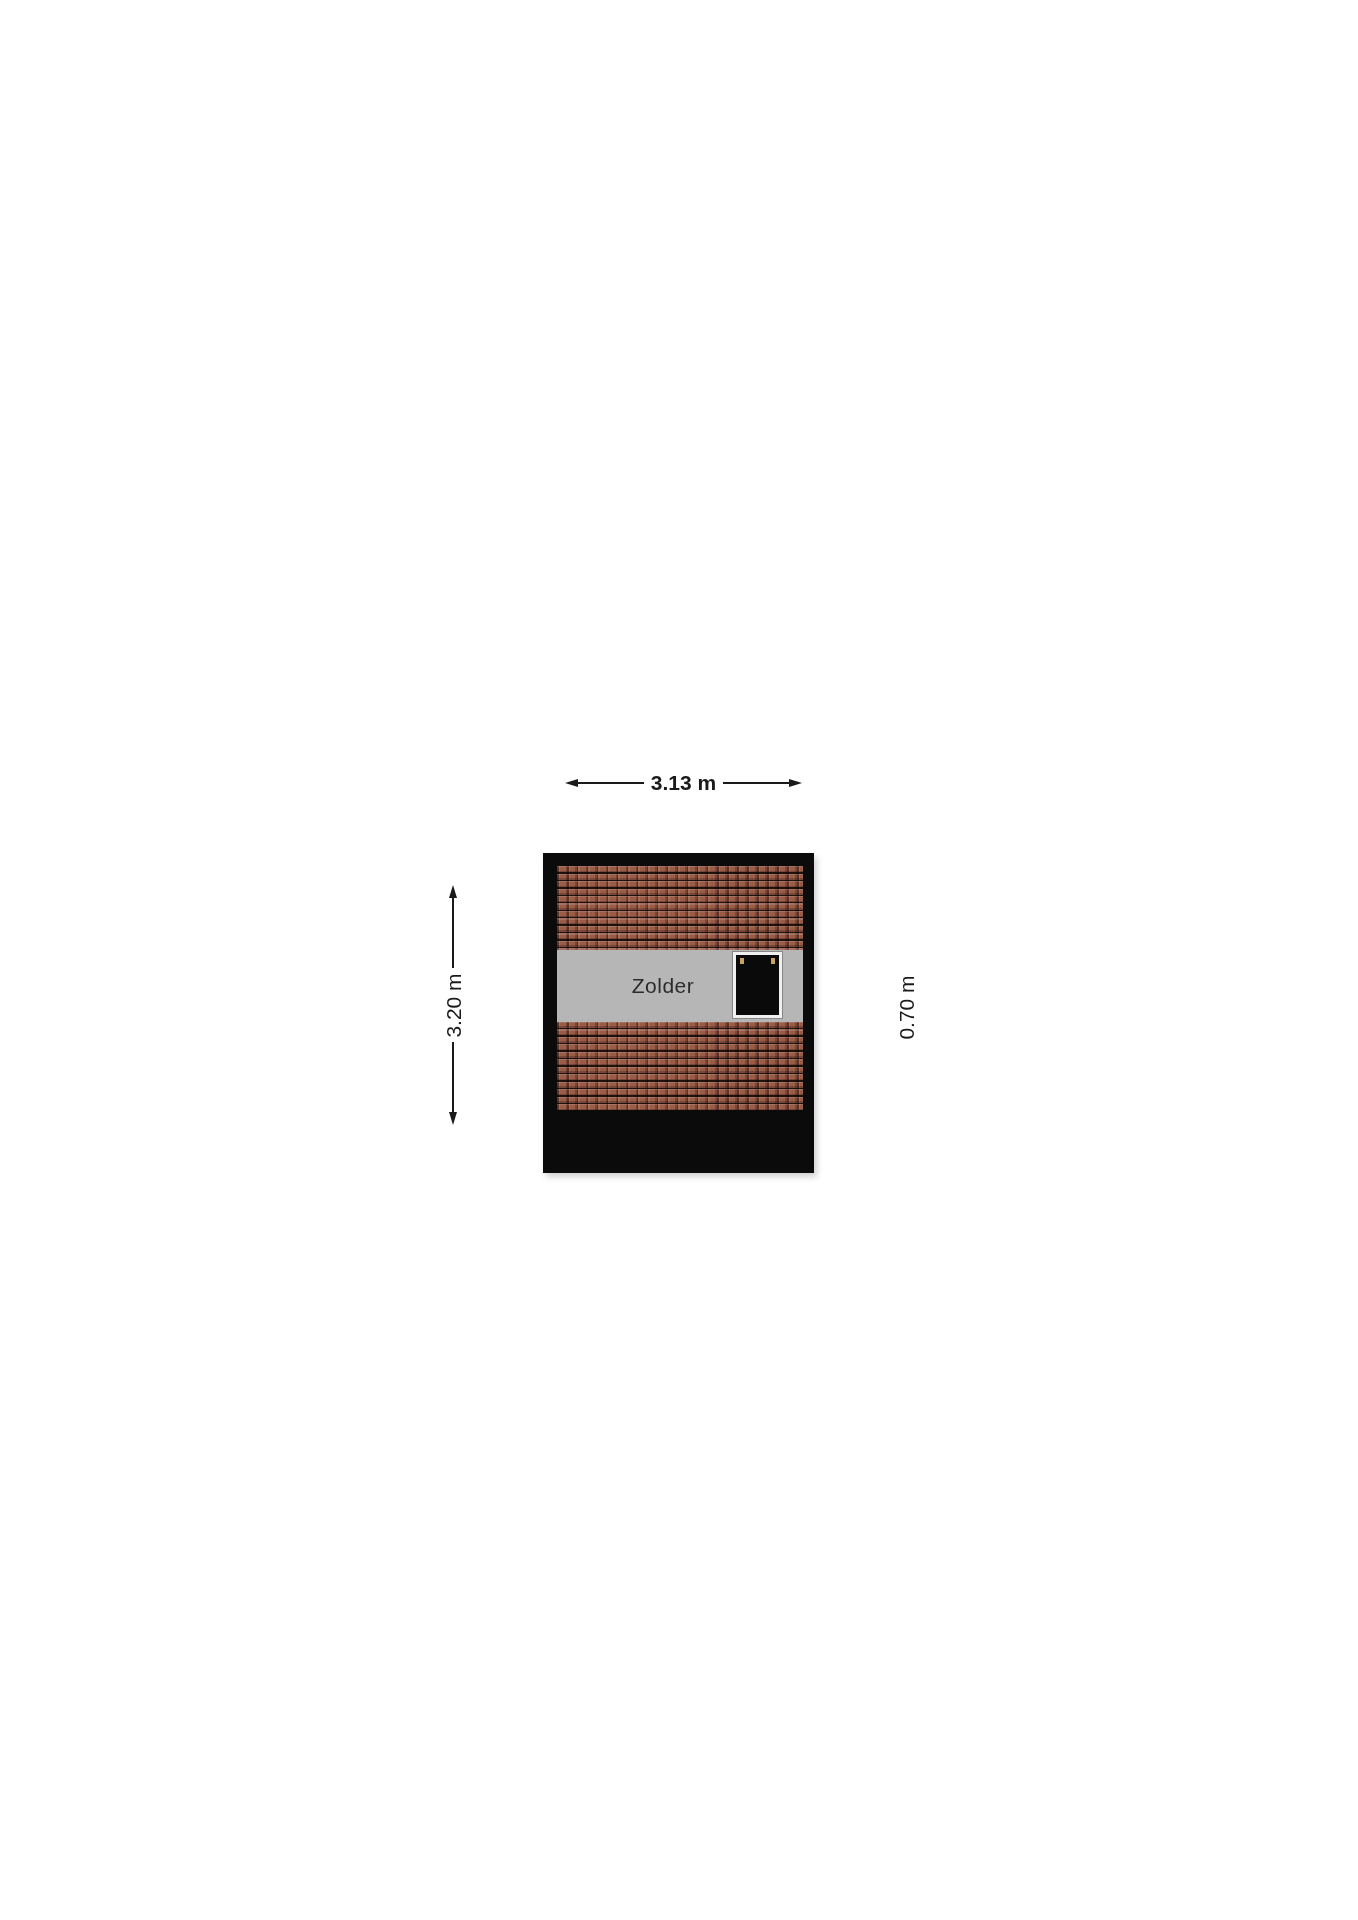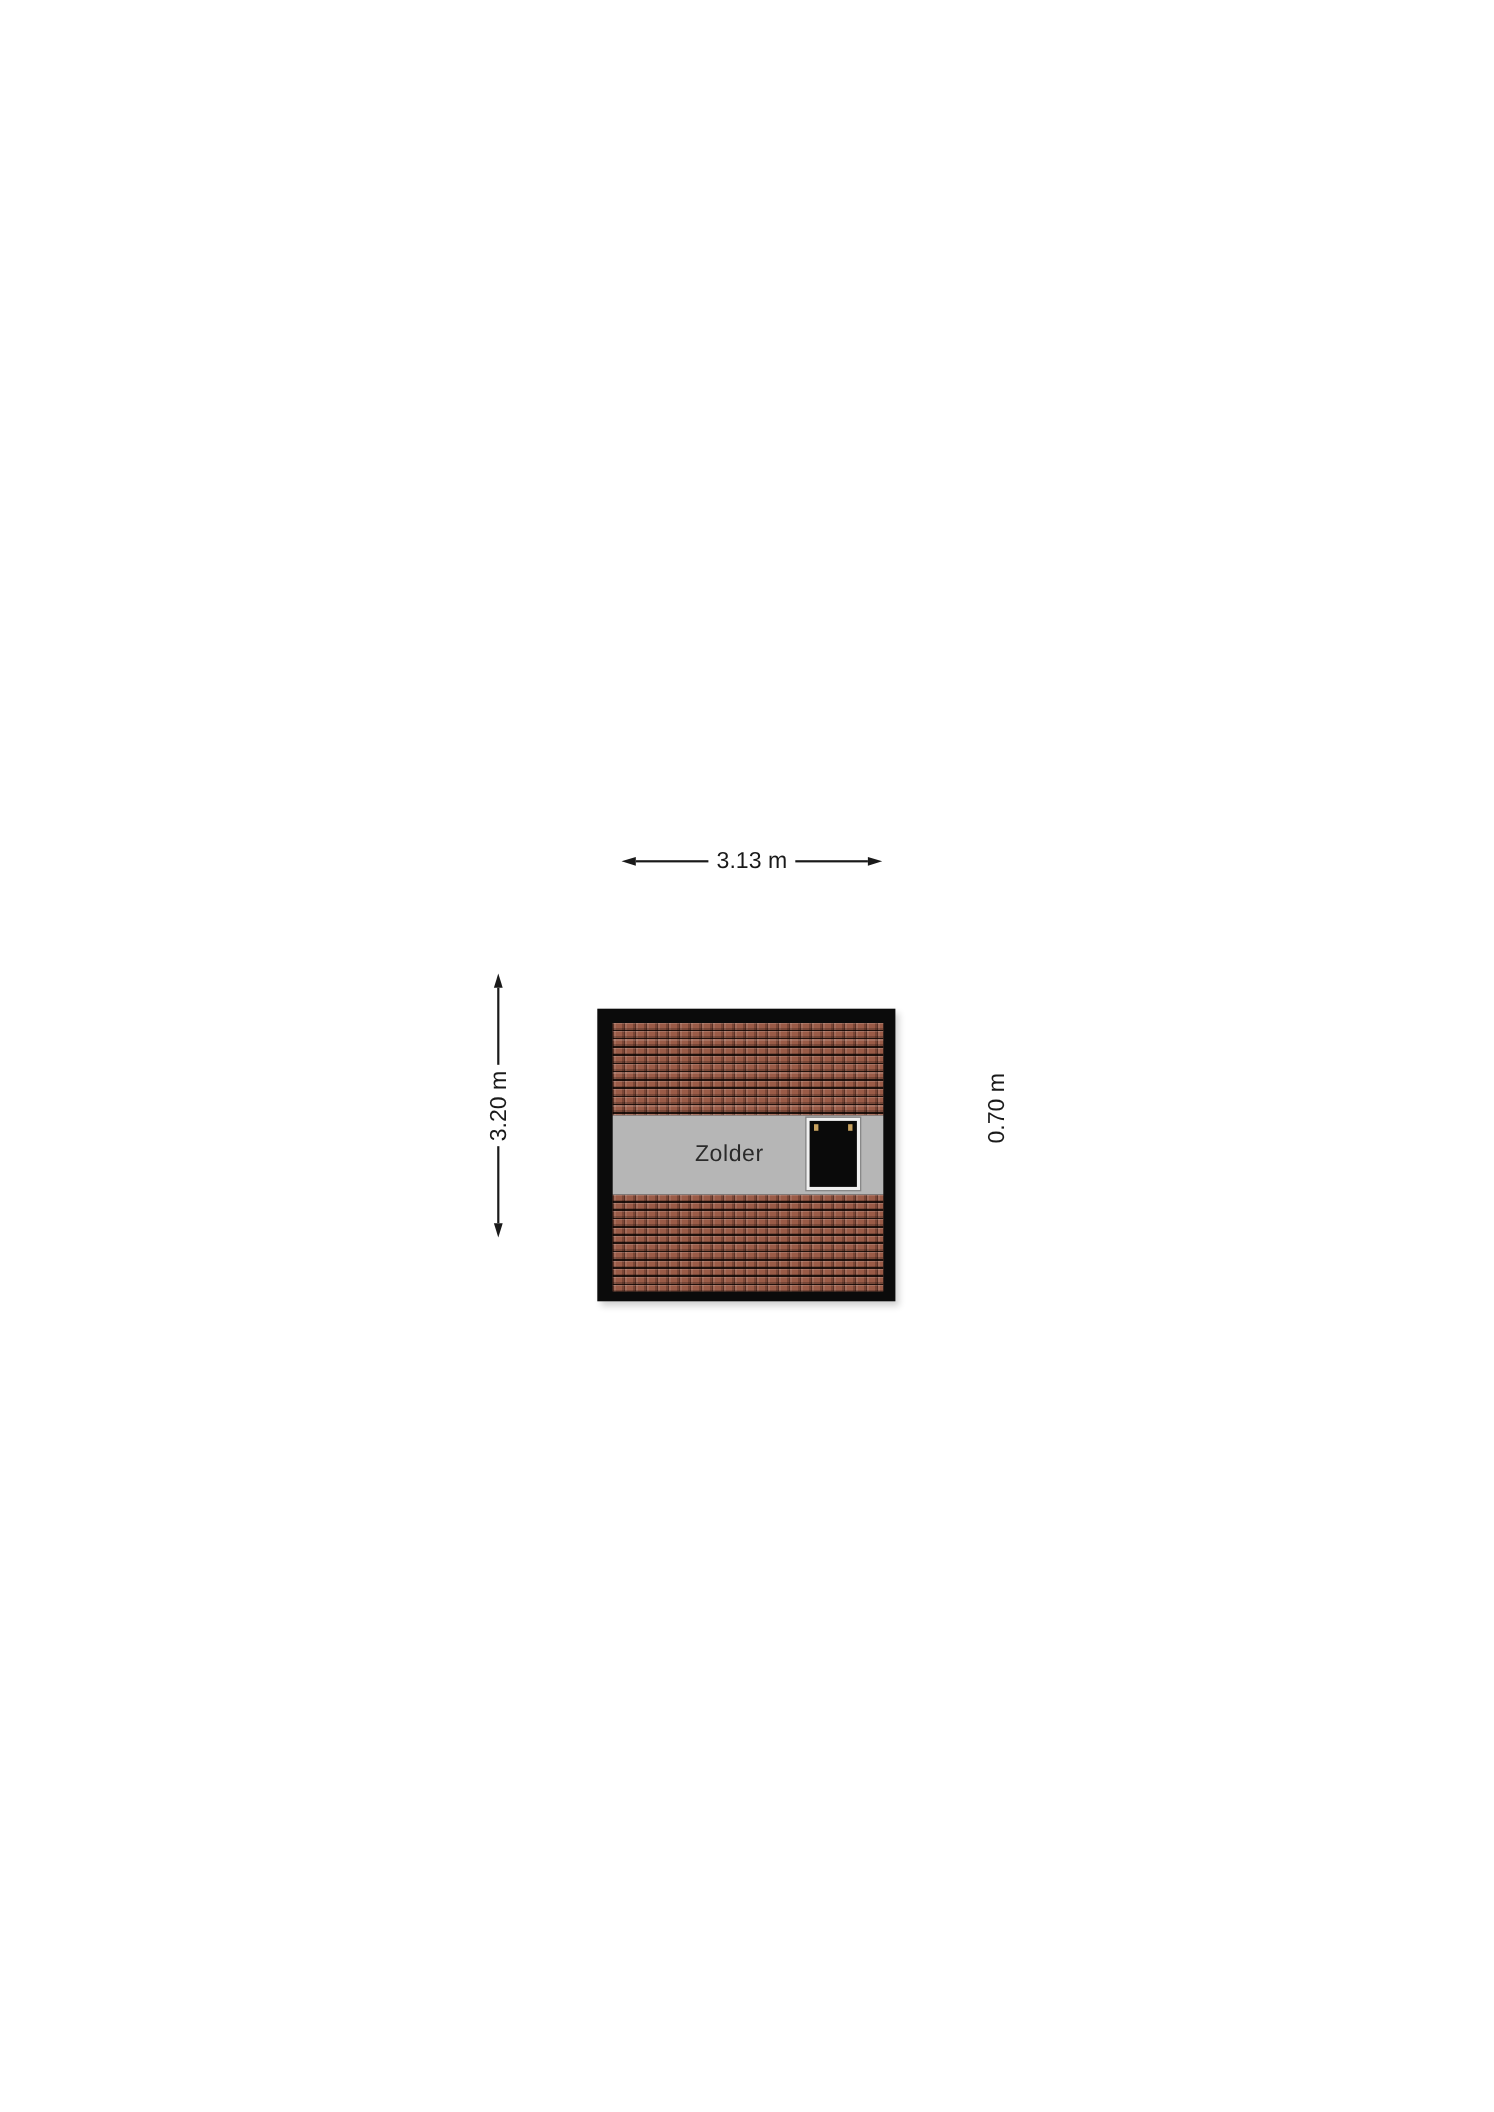--- a/index.html
+++ b/index.html
@@ -24,20 +24,21 @@
     line-height: 1;
   }
   .dim-h {
     position: absolute;
     left: 565px;
     top: 774px;
     width: 237px;
     height: 18px;
     display: flex;
     align-items: center;
+    font-weight: bold;
   }
   .dim-h .dline {
     flex: 1;
     height: 1.6px;
     background: var(--dim-color, #1a1a1a);
   }
   .dim-h .dim-label { padding: 0 7px; transform: translateY(-1px); }
   .arr { width: 0; height: 0; display: block; }
   .arr-left  { border-top: 4.5px solid transparent; border-bottom: 4.5px solid transparent; border-right: 13px solid var(--dim-color, #1a1a1a); }
   .arr-right { border-top: 4.5px solid transparent; border-bottom: 4.5px solid transparent; border-left: 13px solid var(--dim-color, #1a1a1a); }
@@ -76,23 +77,23 @@
     height: 92px;
     display: flex;
     align-items: center;
     justify-content: center;
   }
 
   
   .plan {
     position: absolute;
     left: 543px;
-    top: 917px;
+    top: 853px;
     width: 271px;
-    height: 266px;
+    height: 320px;
     background: var(--wall, #0b0b0b);
     box-shadow: 3px 4px 6px rgba(0,0,0,0.18);
   }
   .plan-inner {
     position: absolute;
     left: 14px;
     top: 13px;
     width: 246px;
     height: 244px;
     display: flex;

